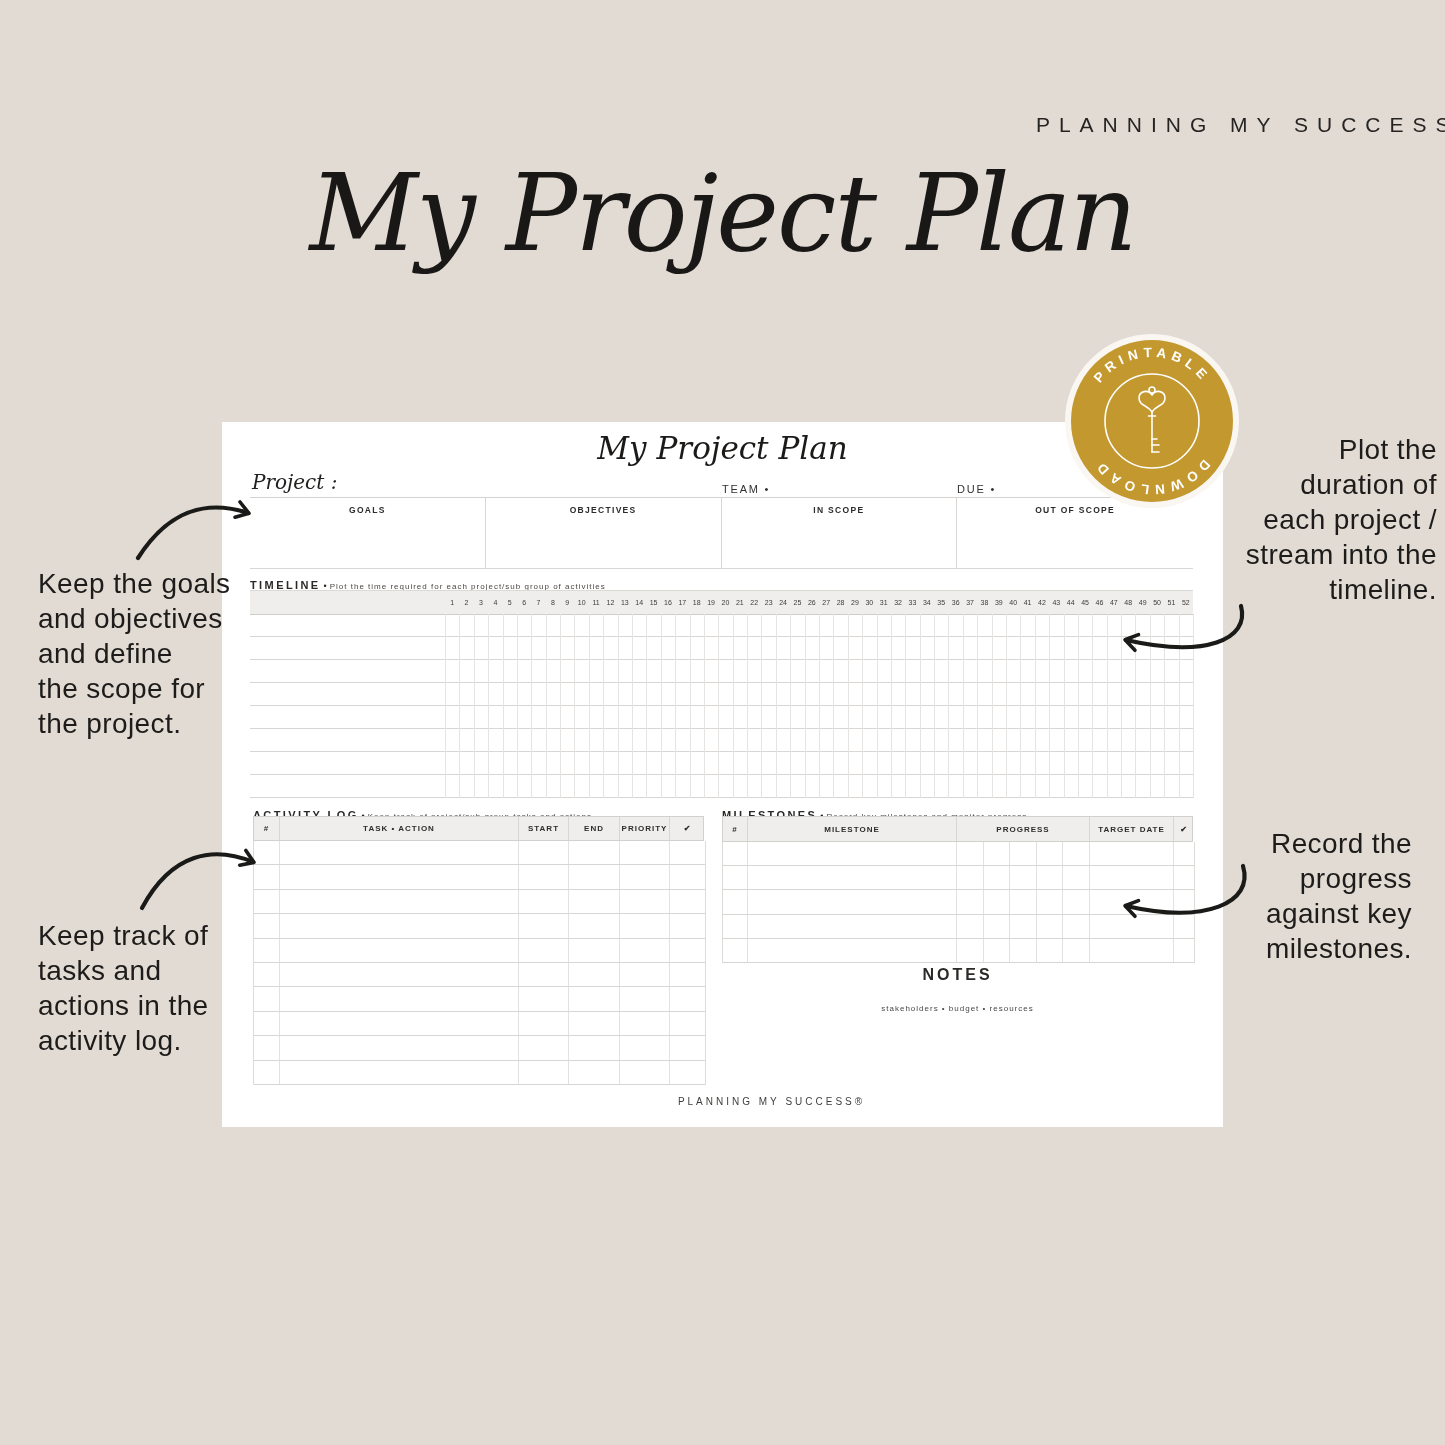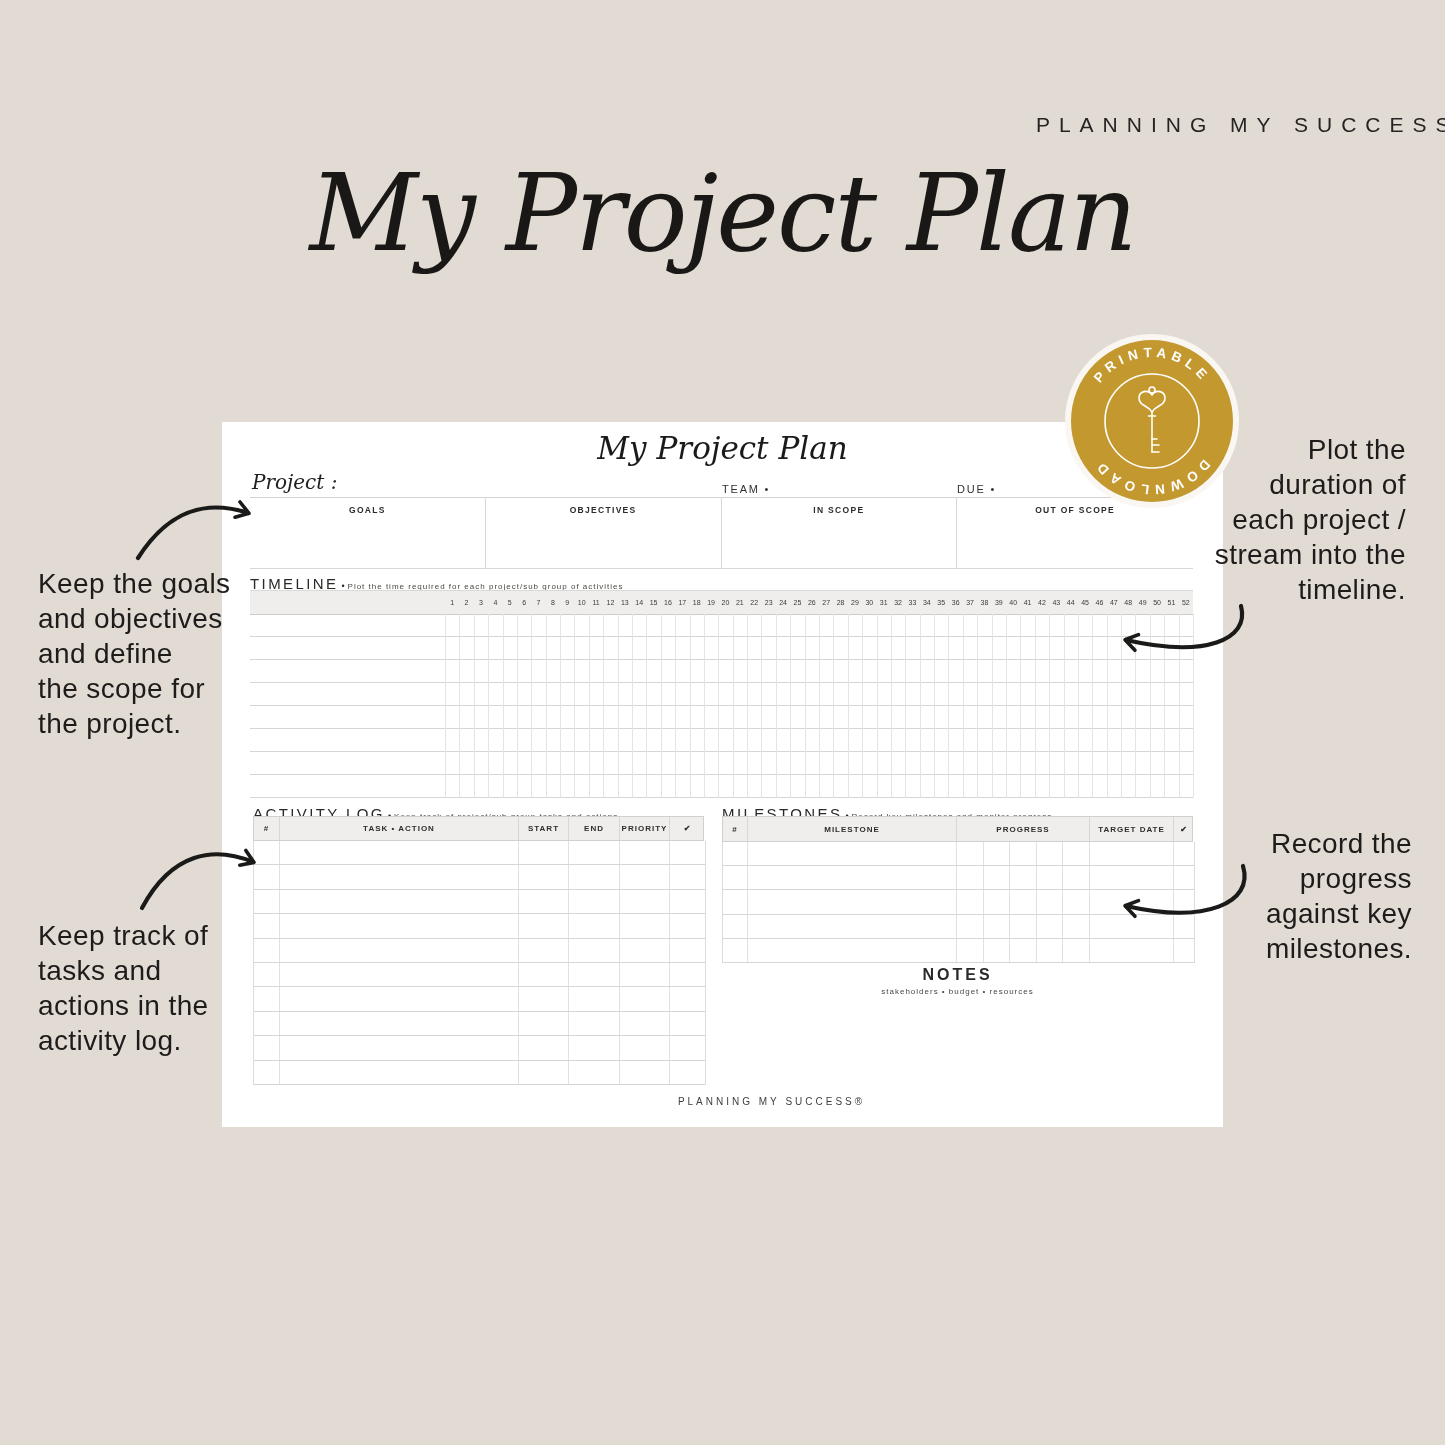--- a/index.html
+++ b/index.html
@@ -41,21 +41,21 @@
   .project-rule{left:250px;top:497px;width:943px;height:0;border-top:1px solid #d5d2cf;}
 
   
   .scope{left:250px;top:497px;width:943px;height:71px;display:grid;
     grid-template-columns:repeat(4,1fr);border-bottom:1px solid #d9d6d3;}
   .scope .cell{border-right:1px solid #d9d6d3;text-align:center;padding-top:8px;
     font-size:8.5px;letter-spacing:1.3px;font-weight:600;color:#2c2b29;}
   .scope .cell:last-child{border-right:none;}
 
   
-  .sec-title{font-size:15px;letter-spacing:2.4px;font-weight:400;color:#2a2927;margin-top:32px;}
+  .sec-title{font-size:11px;letter-spacing:2.4px;font-weight:700;color:#2a2927;margin-top:32px;}
   .sec-sub{font-size:8px;letter-spacing:1px;font-weight:500;color:#4a4846;}
   .sec-dot{font-size:9px;color:#2a2927;padding:0 3px;}
 
   
   .tl-title{left:250px;top:575px;}
   .tl-head{left:250px;top:590px;width:943px;height:23px;background:#efeeec;
     border-top:1px solid #dbd9d6;border-bottom:1px solid #cfcdca;}
   .tl-weeks{position:absolute;left:195px;top:0;width:748px;height:23px;
     display:grid;grid-template-columns:repeat(52,1fr);}
   .tl-weeks .wk{font-size:7px;color:#3c3b39;display:flex;align-items:center;justify-content:center;}
@@ -83,29 +83,29 @@
   .al-body .trow{grid-template-columns:25px 239px 50px 51px 50px 36px;height:24.4px;}
 
   .ms-head{left:722px;top:816px;width:471px;height:26px;
     grid-template-columns:24px 209px 133px 84px 21px;}
   .ms-body{left:722px;top:842px;width:471px;}
   .ms-body .trow{grid-template-columns:24px 209px 26.6px 26.6px 26.6px 26.6px 26.6px 84px 21px;height:24.2px;}
 
   
   .notes{left:722px;top:966px;width:471px;text-align:center;}
   .notes-title{font-size:16px;letter-spacing:3px;font-weight:600;color:#2b2a28;}
-  .notes-sub{font-size:8px;letter-spacing:1px;color:#4a4846;margin-top:3px;}
+  .notes-sub{font-size:8px;letter-spacing:1px;color:#4a4846;margin-top:20px;}
   .sheet-footer{left:222px;top:1096px;width:1099px;text-align:center;
     font-size:10px;letter-spacing:3px;font-weight:500;color:#403e3c;}
 
   
   .ann{font-size:28px;line-height:35px;letter-spacing:0.4px;color:#1d1c1a;}
   .ann-lt{left:38px;top:566px;width:215px;text-align:left;}
   .ann-lb{left:38px;top:918px;width:215px;text-align:left;}
-  .ann-rt{right:39px;top:432px;width:210px;text-align:right;}
+  .ann-rt{right:8px;top:432px;width:210px;text-align:right;}
   .ann-rb{right:33px;top:826px;width:200px;text-align:right;}
 
   .arrows{left:0;top:0;width:1445px;height:1445px;pointer-events:none;}
 </style>
 </head>
 <body>
 
 <div class="abs brand">
   <span>PLANNING MY SUCCESS</span><sup>TM</sup>
 </div>

